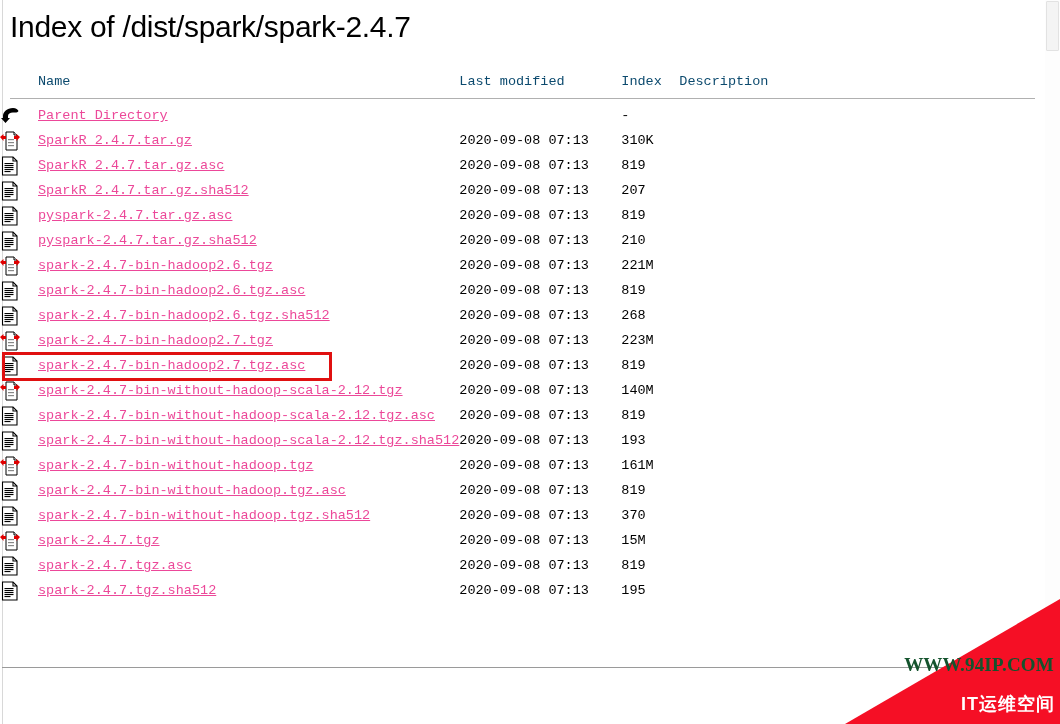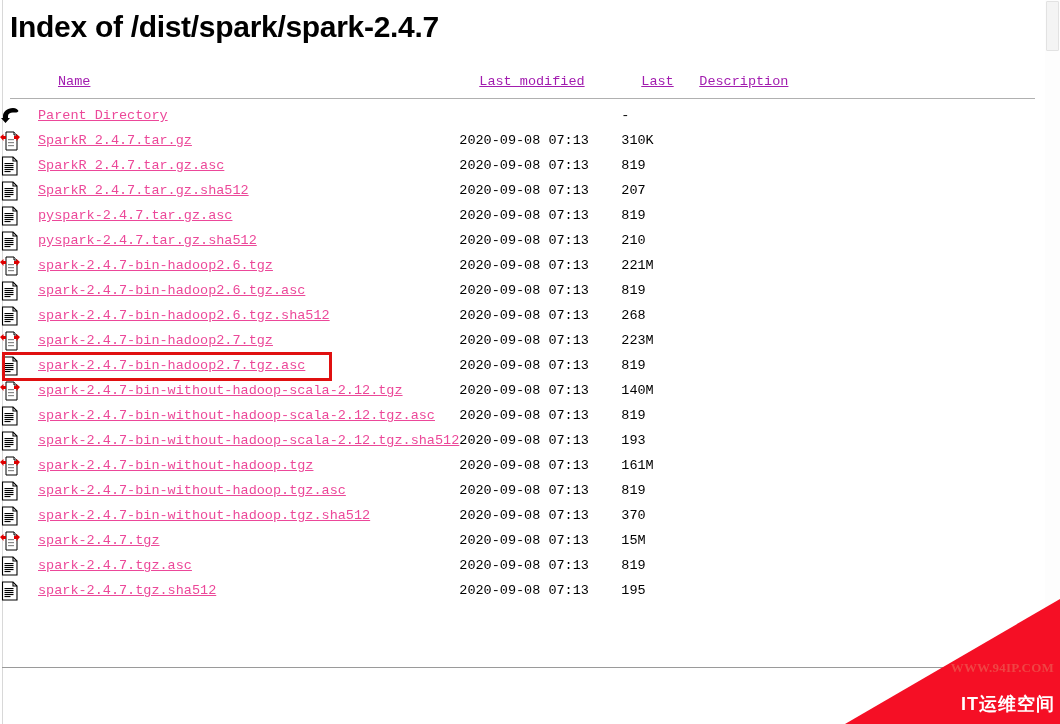--- a/index.html
+++ b/index.html
@@ -41,21 +41,21 @@
   #page {
     position: absolute;
     left: 0; top: 0;
     width: 1045px; height: 724px;
     padding: 0;
   }
 
   h1#page-title {
     font-family: "Liberation Sans", "DejaVu Sans", sans-serif;
     font-size: 30px;
-    font-weight: bold;
+    font-weight: normal;
     letter-spacing: -0.3px;
     margin: 0;
     padding: 8px 0 0 10px;
     color: #000000;
     line-height: 38px;
     white-space: nowrap;
   }
 
   table#listing {
     border-collapse: collapse;
@@ -77,24 +77,22 @@
   .col-name  { width: 412px; }
   .col-date  { width: 162px; }
   .col-size  { width: 58px; }
   .col-desc  { width: auto; }
 
   thead th {
     height: 26px;
     padding-left: 0;
   }
   thead th .hdr {
-    color: #a21caf;
-    text-decoration: underline;
+    color: #0c4a6e;
     cursor: pointer;
-    margin-left: 20px;
   }
   thead th.col-date .hdr,
   thead th.col-size .hdr,
   thead th.col-desc .hdr { display: inline-block; }
   thead th.col-size { text-align: right; }
   thead th.col-size .hdr { padding-right: 0; }
 
   tr.rule-row td {
     padding: 0;
     height: 9px;
@@ -160,24 +158,24 @@
   #watermark .tri {
     position: absolute;
     inset: 0;
     background: #f50f25;
     clip-path: polygon(100% 0%, 100% 100%, 0% 100%);
   }
   #watermark .wm-url {
     position: absolute;
     right: 6px;
     bottom: 48px;
-    color: #ef4444;
+    color: #14532d;
     font-family: "Liberation Serif", "DejaVu Serif", serif;
     font-weight: bold;
-    font-size: 13px;
+    font-size: 19px;
     letter-spacing: 0.2px;
     white-space: nowrap;
   }
   #watermark .wm-brand {
     position: absolute;
     right: 5px;
     bottom: 8px;
     color: #ffffff;
     font-family: "Liberation Sans", "DejaVu Sans", sans-serif;
     font-weight: bold;
@@ -199,21 +197,21 @@
     <thead>
       <tr>
         <th class="col-icon"></th>
         <th class="col-name">
           <span class="hdr">Name</span>
         </th>
         <th class="col-date">
           <span class="hdr">Last modified</span>
         </th>
         <th class="col-size">
-          <span class="hdr">Last</span>
+          <span class="hdr">Index</span>
         </th>
         <th class="col-desc">
           <span class="hdr">Description</span>
         </th>
       </tr>
       <tr class="rule-row">
         <td colspan="5">
           <hr>
         </td>
       </tr>

